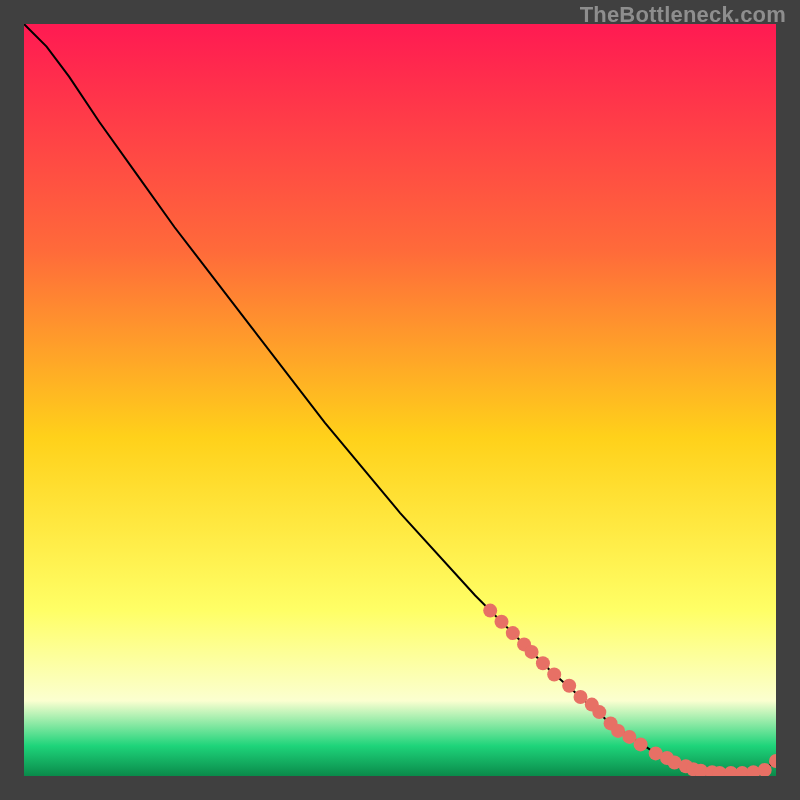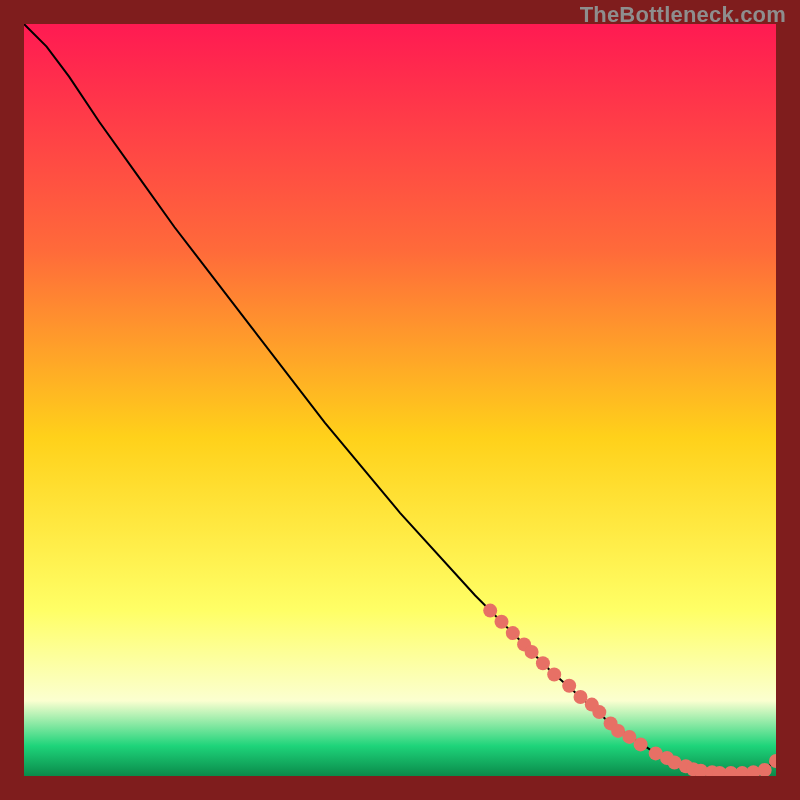--- a/index.html
+++ b/index.html
@@ -9,21 +9,21 @@
     height: 800px;
     background: #000;
     overflow: hidden;
   }
   .frame {
     position: absolute;
     top: 0;
     left: 0;
     width: 800px;
     height: 800px;
-    background: #7f1d1d;
+    background: #404040;
   }
   .watermark {
     position: absolute;
     top: 2px;
     right: 14px;
     font-family: Arial, Helvetica, sans-serif;
     font-size: 22px;
     font-weight: 700;
     color: #8e8e8e;
     letter-spacing: 0.2px;

